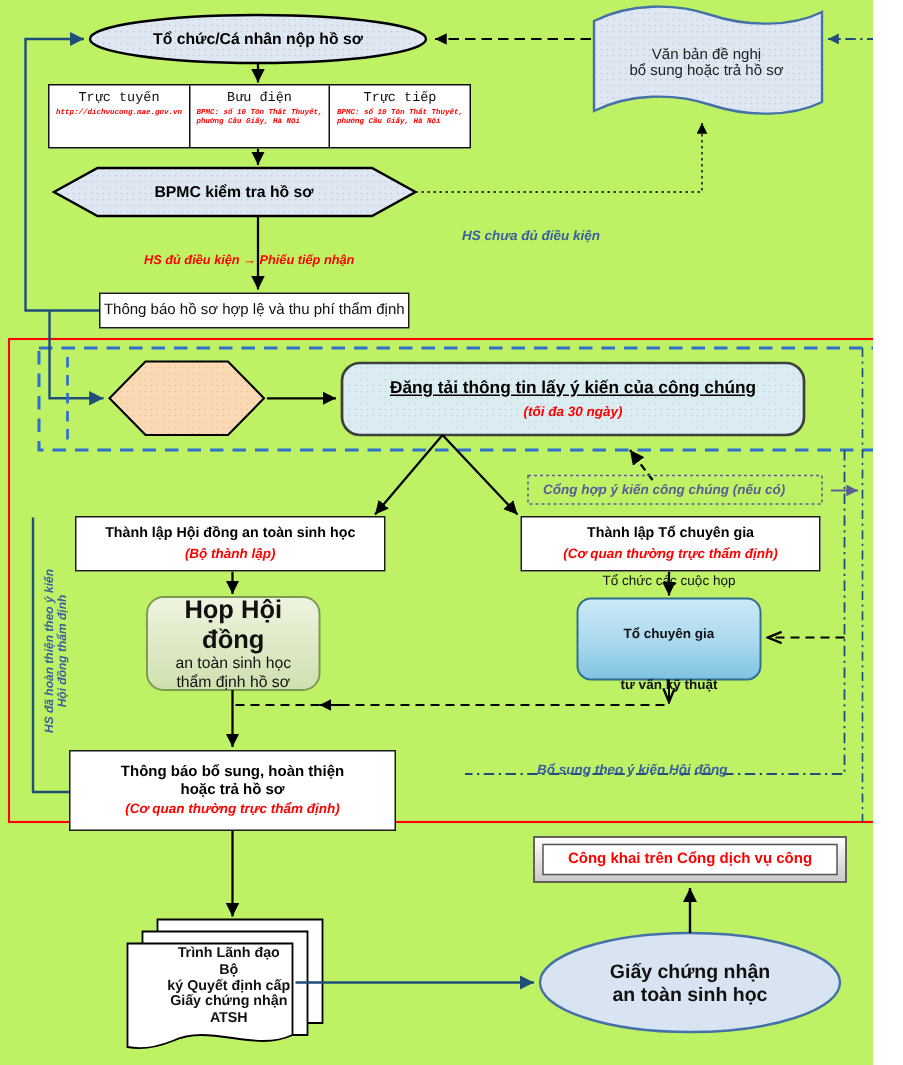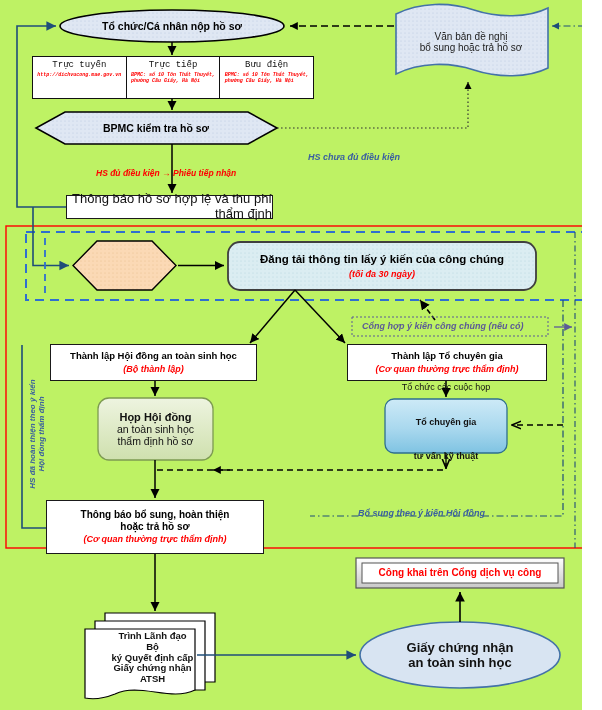--- a/index.html
+++ b/index.html
@@ -158,68 +158,68 @@
   <div class="node" style="left:60px;top:14px;width:224px;height:24px;">
     <span class="t-main" style="font-size:10.5px">Tổ chức/Cá nhân nộp hồ sơ</span>
   </div>
 
   <div class="colbox" style="left:32px;top:56px;width:282px;height:43px;">
     <div class="col">
       <span class="hd">Trực tuyến</span>
       <span class="t-red-small" style="white-space:pre-line">http://dichvucong.mae.gov.vn</span>
     </div>
     <div class="col">
+      <span class="hd">Bưu điện</span>
+      <span class="t-red-small" style="white-space:pre-line">BPMC: số 10 Tôn Thất Thuyết,
+phường Cầu Giấy, Hà Nội</span>
+    </div>
+    <div class="col">
       <span class="hd">Trực tiếp</span>
       <span class="t-red-small" style="white-space:pre-line">BPMC: số 10 Tôn Thất Thuyết,
 phường Cầu Giấy, Hà Nội</span>
     </div>
-    <div class="col">
-      <span class="hd">Bưu điện</span>
-      <span class="t-red-small" style="white-space:pre-line">BPMC: số 10 Tôn Thất Thuyết,
-phường Cầu Giấy, Hà Nội</span>
-    </div>
   </div>
 
   <div class="node" style="left:50px;top:118px;width:212px;height:20px;">
     <span class="t-main" style="font-size:10.5px">BPMC kiểm tra hồ sơ</span>
   </div>
 
   <div class="lbl t-blue-it" style="left:308px;top:152px;font-size:9px;">HS chưa đủ điều kiện</div>
 
   <div class="lbl t-sub-red" style="left:96px;top:168px;font-size:8.5px;">HS đủ điều kiện → Phiếu tiếp nhận</div>
 
   <div class="node rect" style="left:66px;top:195px;width:207px;height:24px;">
-    <span style="font-size:13px;color:#111;text-align:right;">Thông báo hồ sơ hợp lệ và thu phí thẩm định</span>
+    <span style="font-size:10px;color:#111;text-align:right;">Thông báo hồ sơ hợp lệ và thu phí thẩm định</span>
   </div>
 
   <div class="node" style="left:400px;top:18px;width:142px;height:48px;">
     <span style="font-size:10px;color:#222;">Văn bản đề nghị</span>
     <span style="font-size:10px;color:#222;">bổ sung hoặc trả hồ sơ</span>
   </div>
 
 
   <div class="node" style="left:232px;top:248px;width:300px;height:36px;">
-    <span class="t-main" style="font-size:11.5px;">Đăng tải thông tin lấy ý kiến của công chúng</span>
+    <span class="t-main" style="font-size:11.5px;text-decoration:underline;">Đăng tải thông tin lấy ý kiến của công chúng</span>
     <span class="t-sub-red" style="font-size:9px;margin-top:3px;">(tối đa 30 ngày)</span>
   </div>
 
   <div class="lbl t-purple-it" style="left:362px;top:321px;font-size:9px;">Cổng hợp ý kiến công chúng (nếu có)</div>
 
   <div class="node rect" style="left:50px;top:344px;width:207px;height:37px;">
     <span class="t-main" style="font-size:9.5px;">Thành lập Hội đồng an toàn sinh học</span>
     <span class="t-sub-red" style="font-size:9px;margin-top:2px;">(Bộ thành lập)</span>
   </div>
 
   <div class="node rect" style="left:347px;top:344px;width:200px;height:37px;">
     <span class="t-main" style="font-size:9.5px;">Thành lập Tổ chuyên gia</span>
     <span class="t-sub-red" style="font-size:9px;margin-top:2px;">(Cơ quan thường trực thẩm định)</span>
   </div>
 
   <div class="node" style="left:100px;top:402px;width:111px;height:54px;">
-    <span style="font-size:11px;font-weight:bold;color:#111;">Họp Hội đồng</span>
+    <span style="font-size:17px;font-weight:bold;color:#111;">Họp Hội đồng</span>
     <span style="font-size:10.5px;color:#111;">an toàn sinh học</span>
     <span style="font-size:10.5px;color:#111;">thẩm định hồ sơ</span>
   </div>
 
   <div class="node" style="left:387px;top:398px;width:118px;height:48px;gap:24px;">
     <span style="font-size:9px;color:#111;">Tổ chức các cuộc họp</span>
     <span style="font-size:9px;font-weight:bold;color:#111;">Tổ chuyên gia</span>
     <span style="font-size:9px;font-weight:bold;color:#111;">tư vấn kỹ thuật</span>
   </div>
 

